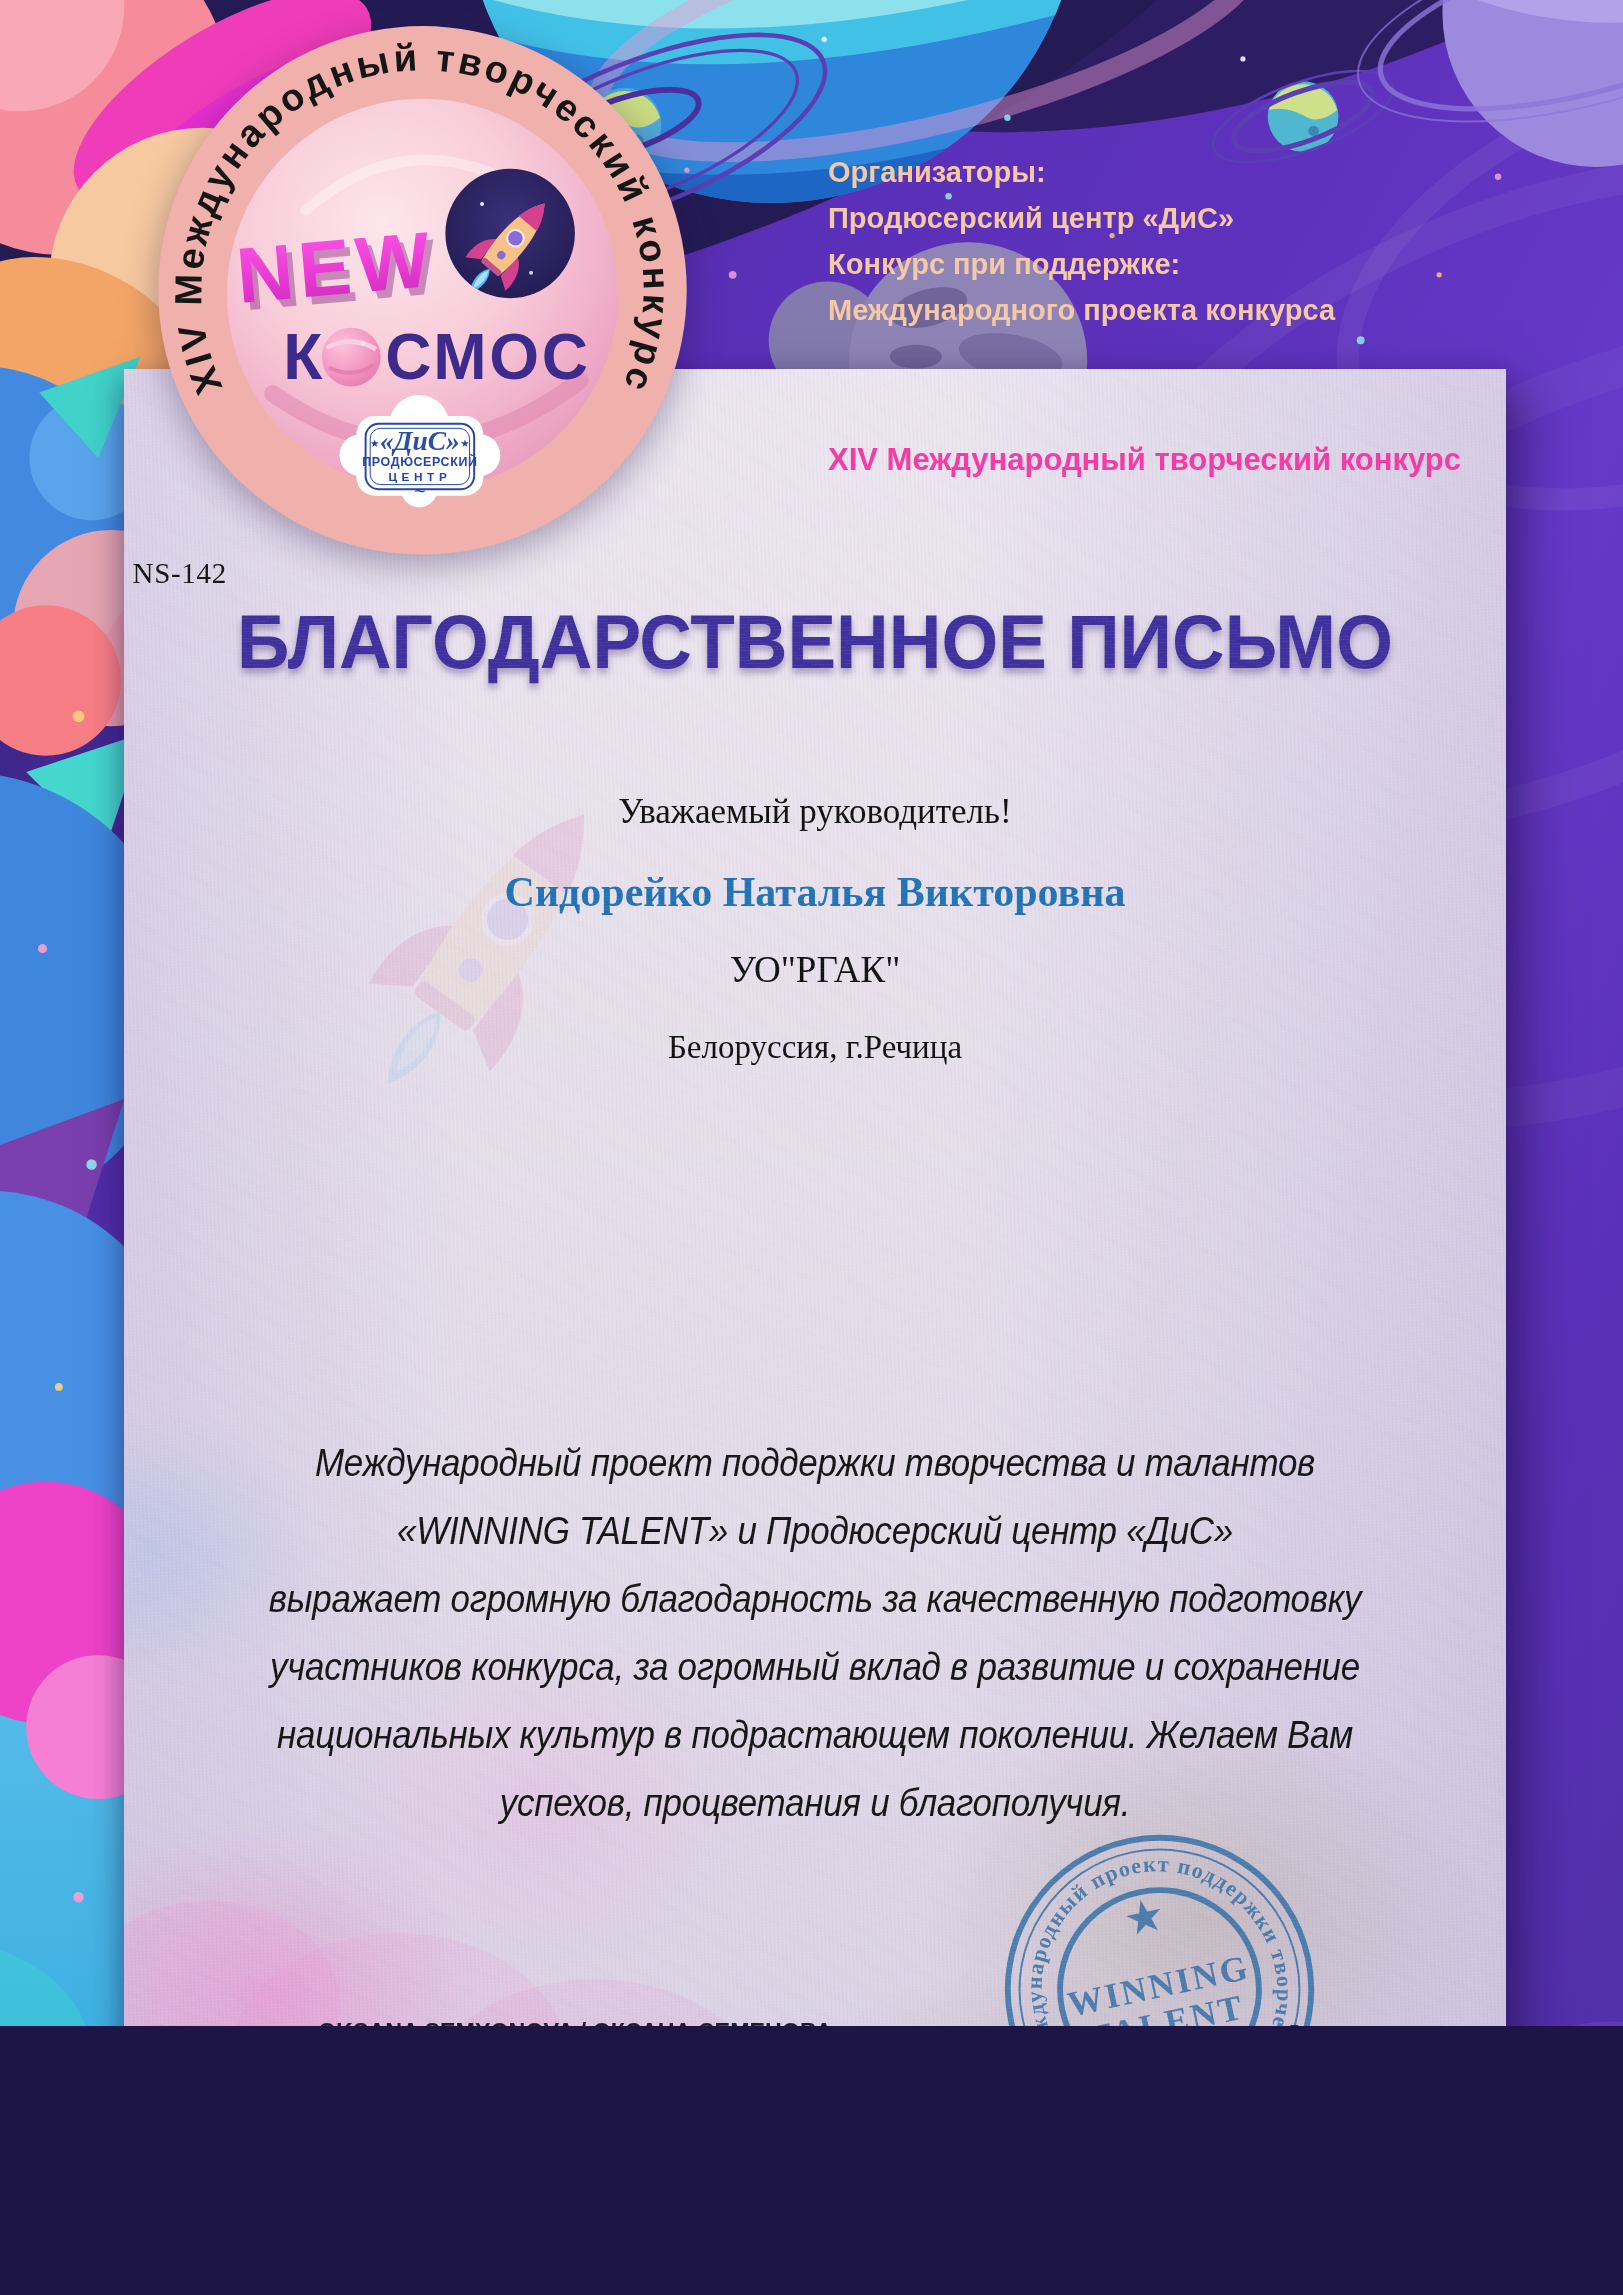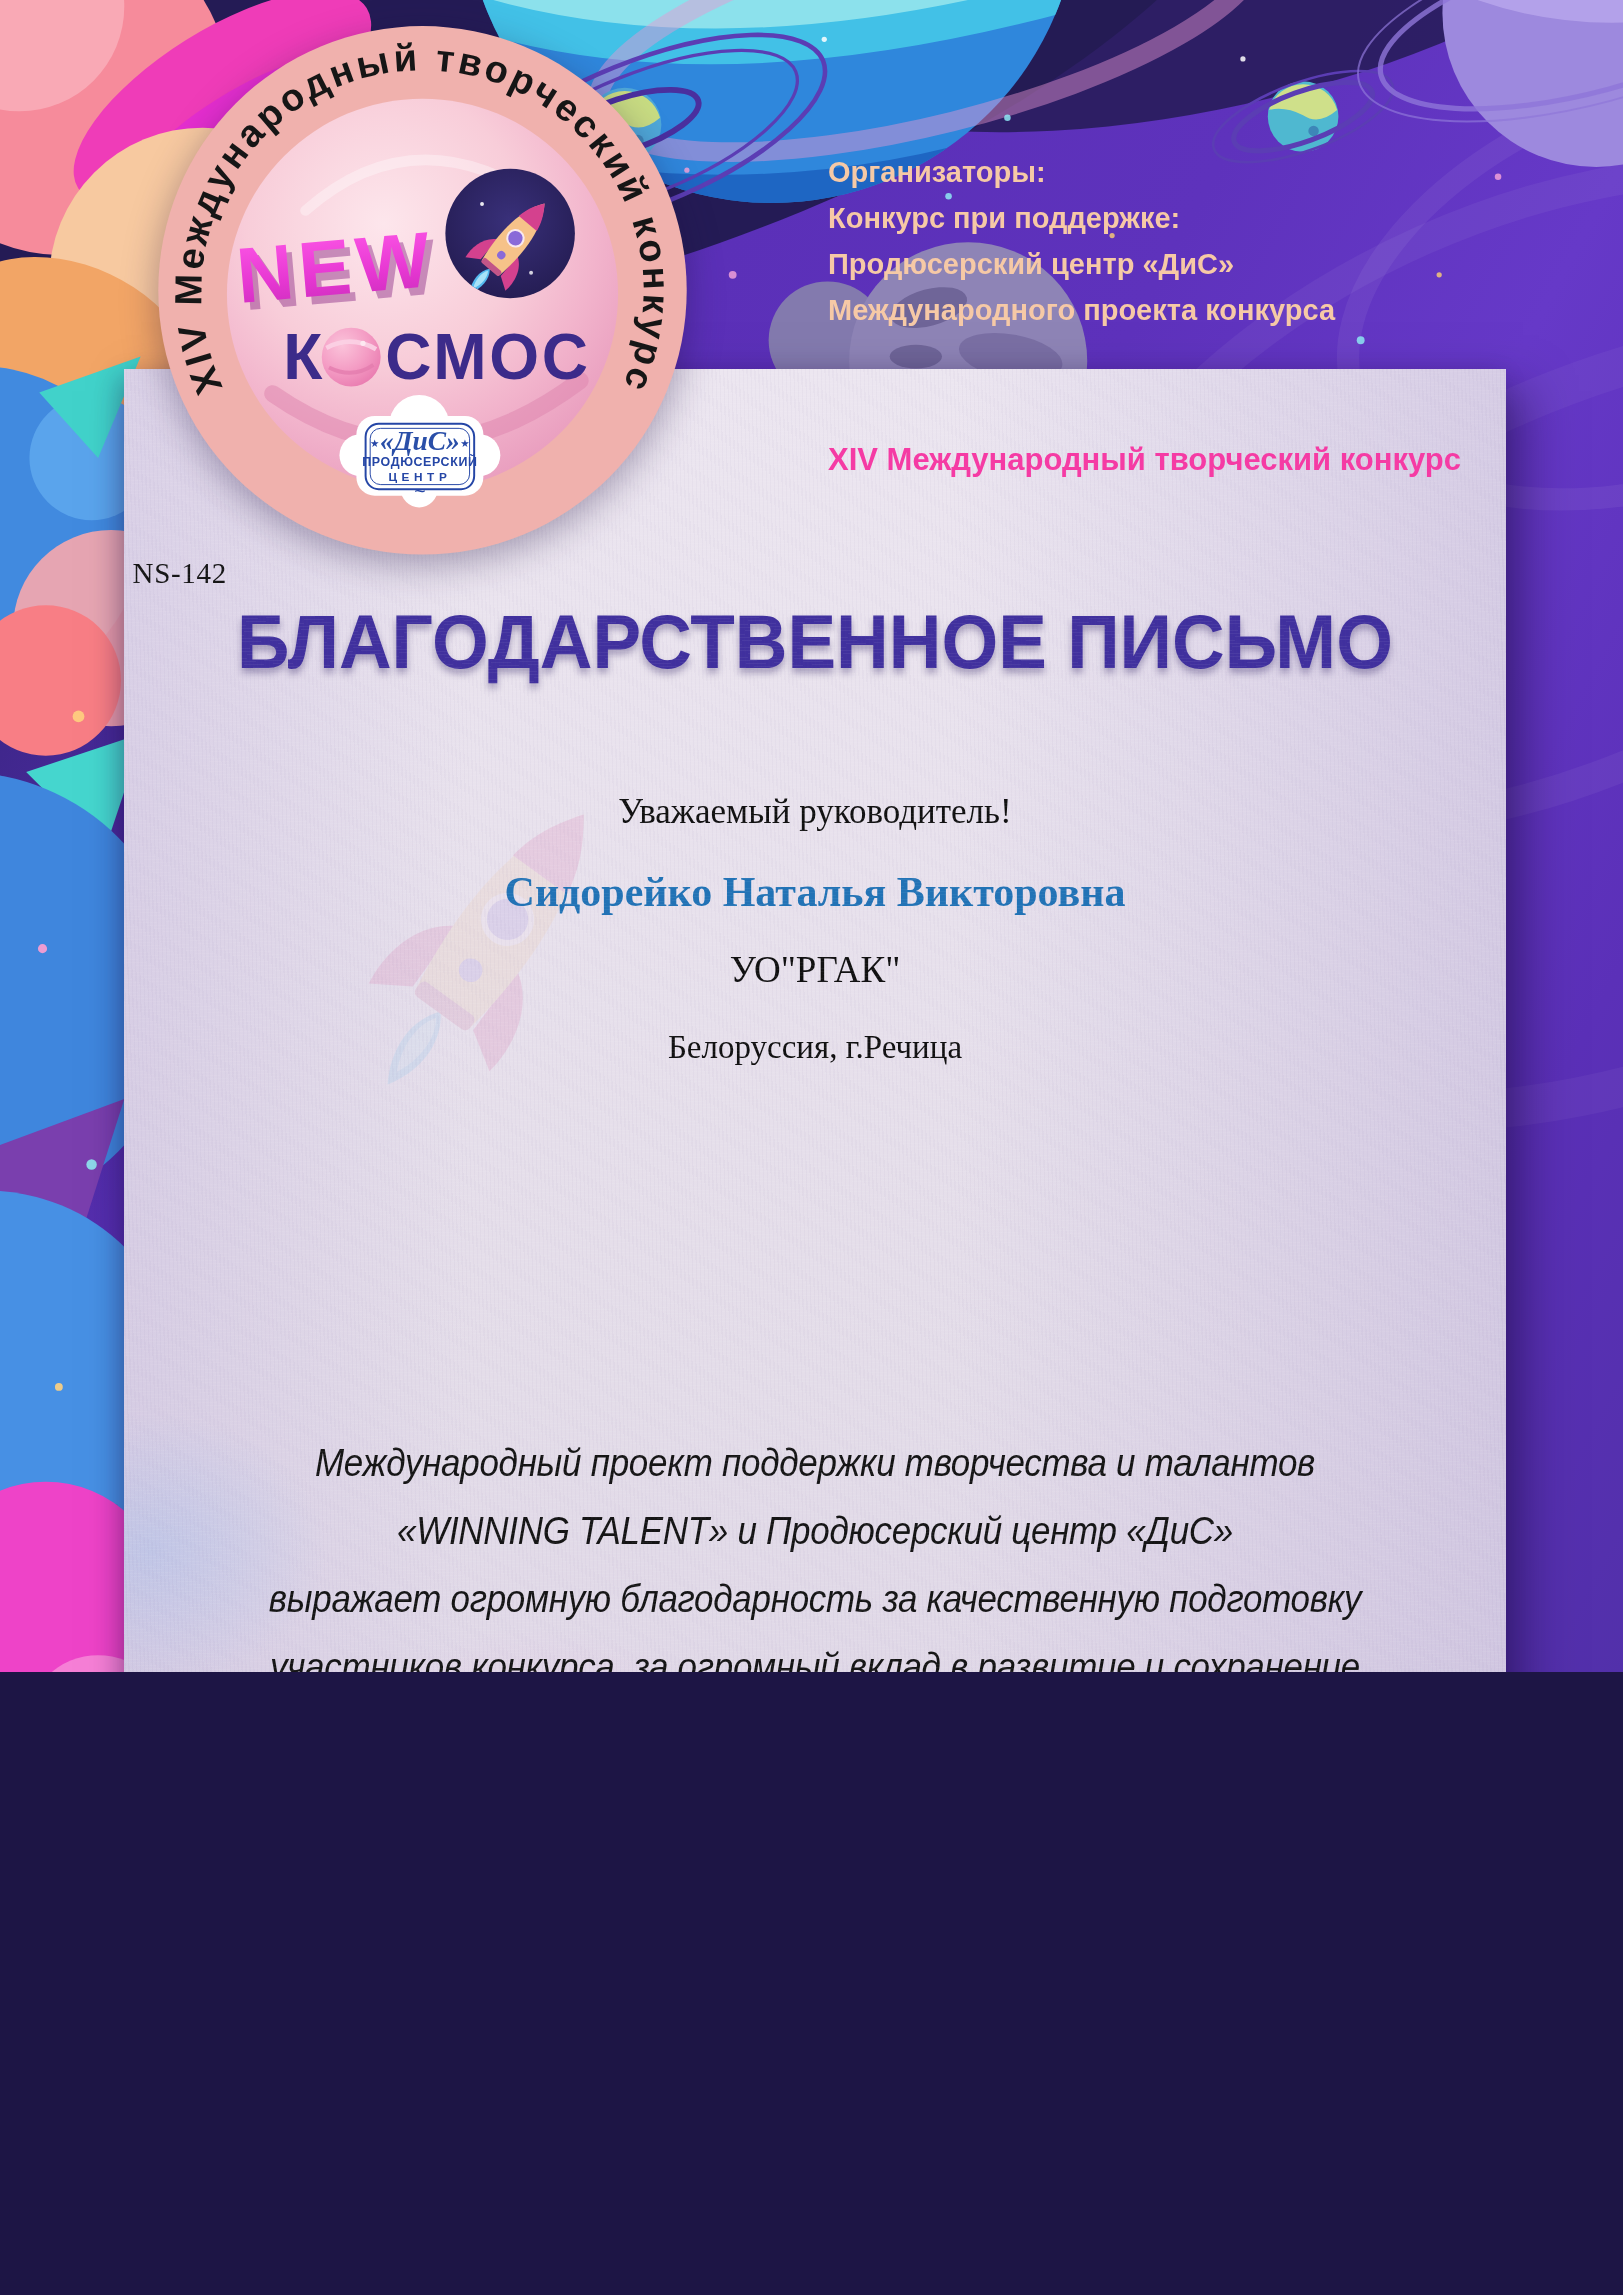--- a/index.html
+++ b/index.html
@@ -1,16 +1,16 @@
 <!DOCTYPE html>
 <html style="font-size:10.5px"><head>
 <meta charset="utf-8">
 <style>
   html,body{margin:0;padding:0;background:#1d1545;}
-  .canvas{position:relative;width:1623px;height:1672px;overflow:hidden;
+  .canvas{position:relative;width:1623px;height:2026px;overflow:hidden;
     font-family:"Liberation Sans","DejaVu Sans",sans-serif;
     background:linear-gradient(118deg,#2d2069 0%,#3d2688 14%,#5b30b8 34%,#5e32bc 52%,#6639c8 68%,#5b30b8 85%,#5230aa 100%);}
   svg{display:block}
   .decor{position:absolute;left:0;top:0;z-index:0;}
   
   .paper{position:absolute;left:124px;top:369px;width:1382px;height:1847px;z-index:2;overflow:hidden;
     background-color:#e6dfe9;
     background-image:
       radial-gradient(406px 314px at 78% 84%, rgba(170,158,140,.38), rgba(170,158,140,0) 70%),
       radial-gradient(340px 275px at 64% 97%, rgba(150,140,125,.30), rgba(0,0,0,0) 70%),
@@ -294,22 +294,22 @@
     </svg>
 
     <div class="dateblock">
       <div>4 мая</div>
       <div>2021</div>
     </div>
   </div>
 
   <div class="org-block">
     <div>Организаторы:</div>
+    <div>Продюсерский центр «ДиС»</div>
     <div>Конкурс при поддержке:</div>
-    <div>Продюсерский центр «ДиС»</div>
     <div>Международного проекта конкурса</div>
   </div>
 
   <div class="heading-block">
     <div>XIV Международный творческий конкурс</div>
   </div>
 
   <svg class="badge" width="535" height="554" viewBox="0 0 818 846" xmlns="http://www.w3.org/2000/svg">
     <circle cx="409" cy="422" r="404" fill="#f0b1ad"></circle>
     <circle cx="409" cy="428" r="299" fill="url(#pinkBubble)"></circle>

